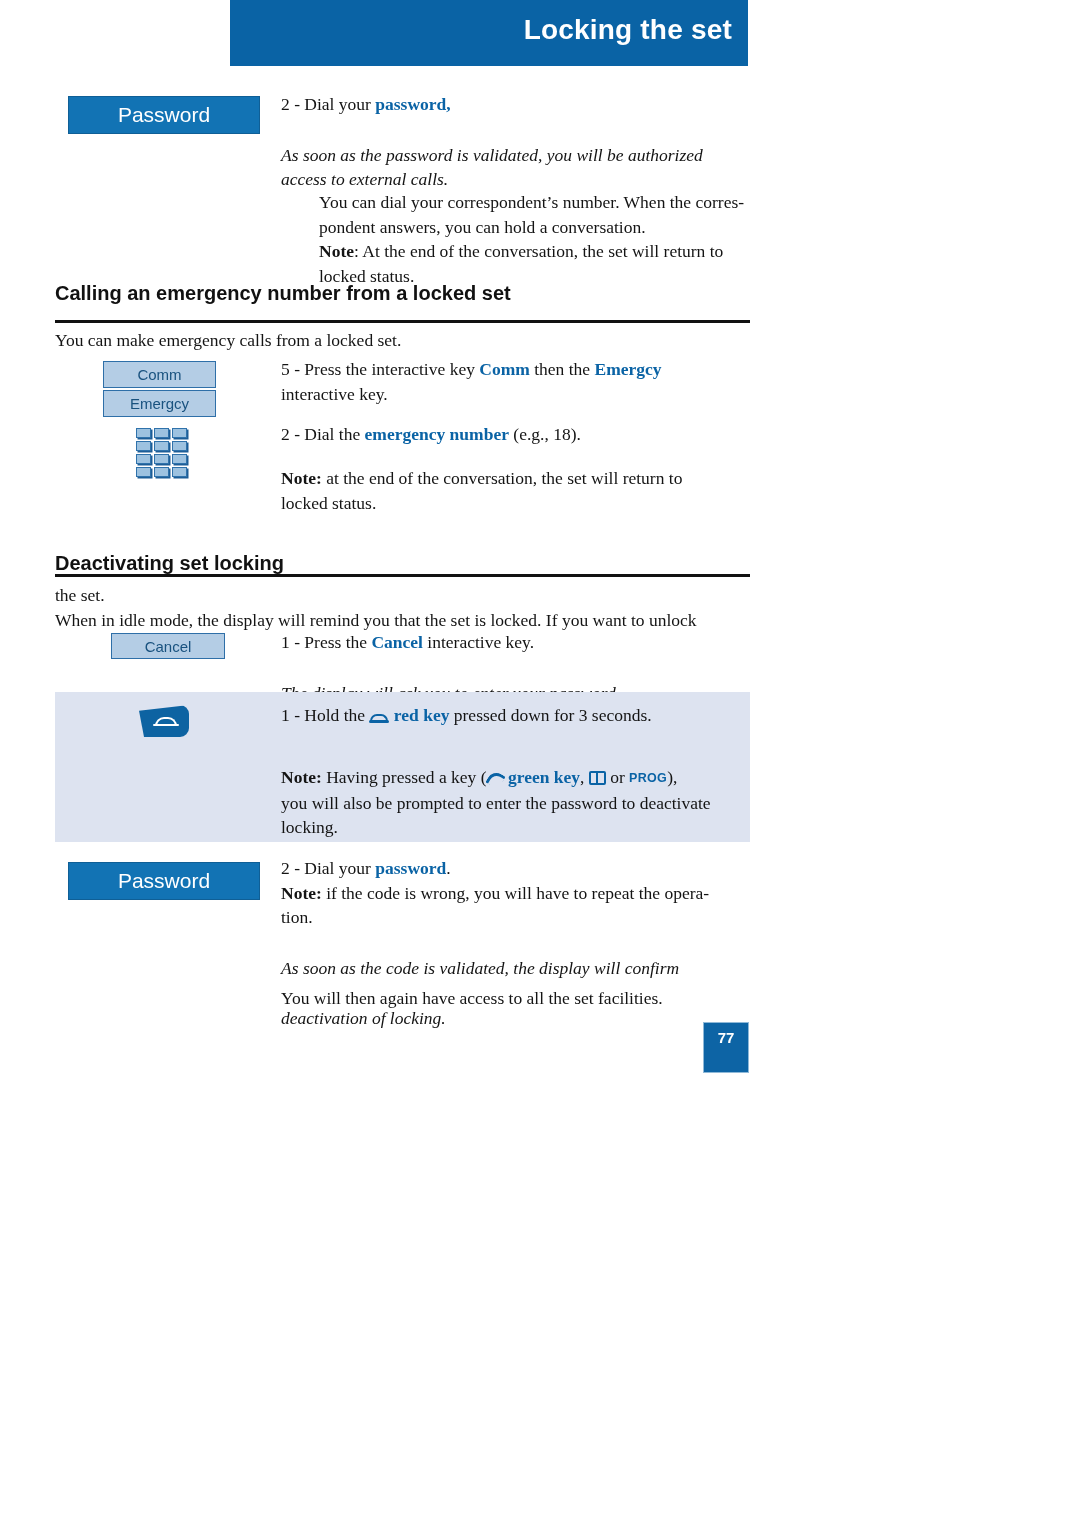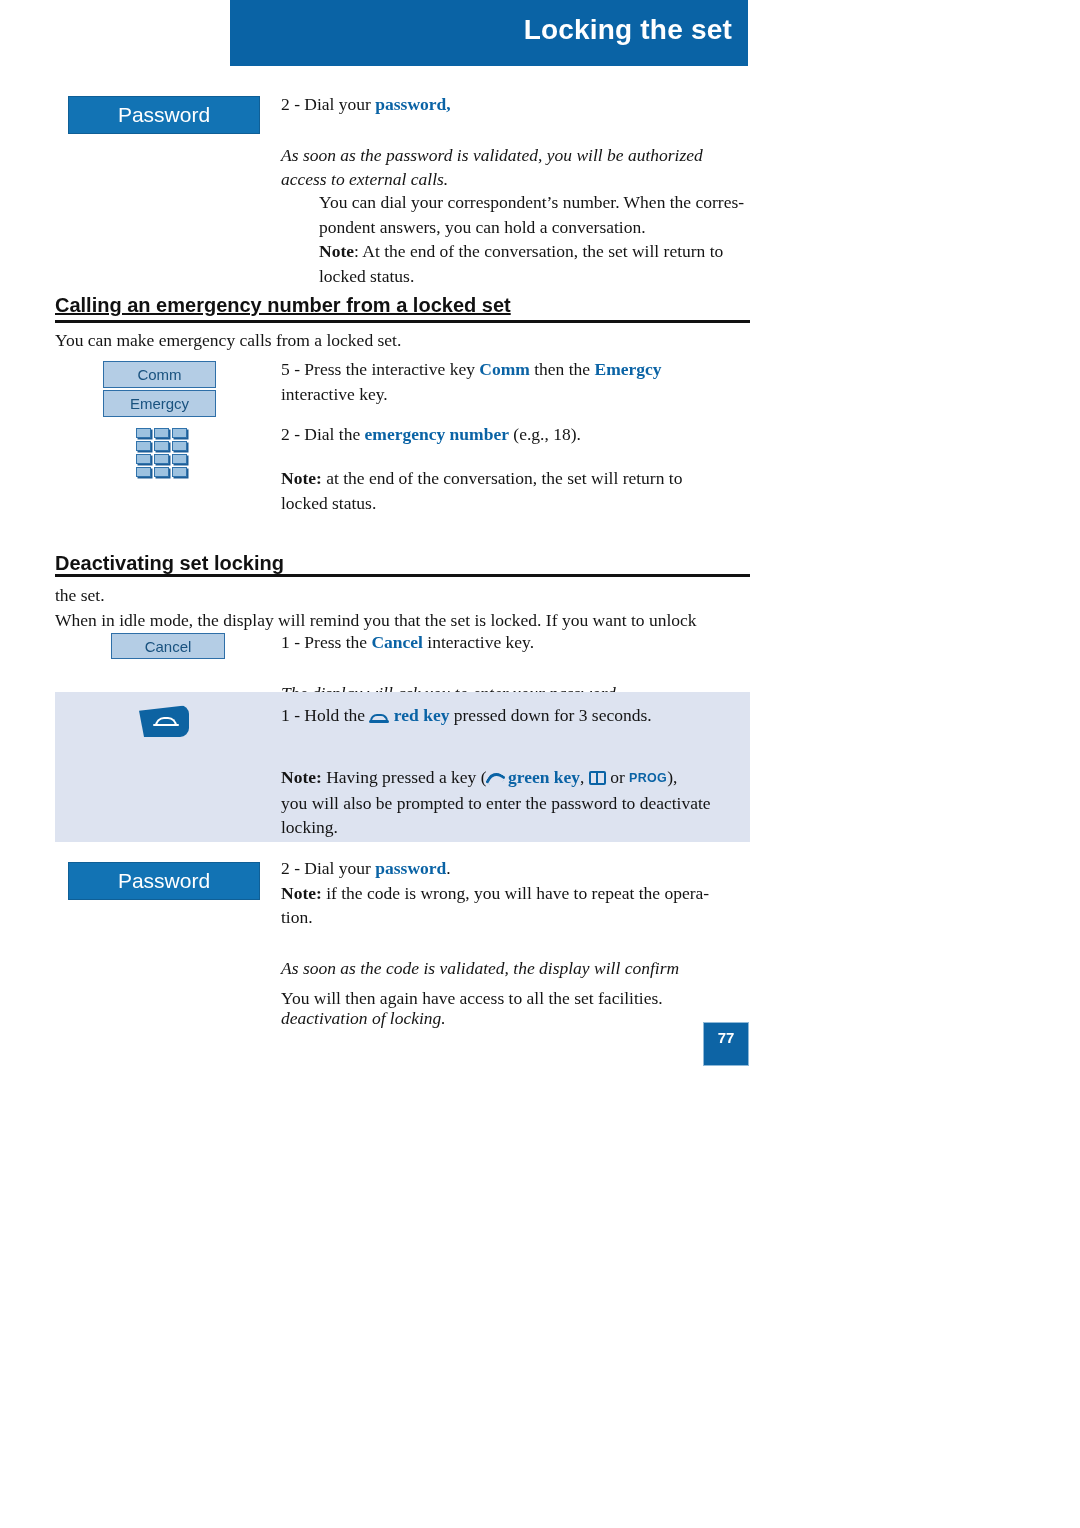--- a/index.html
+++ b/index.html
@@ -228,21 +228,21 @@
     letter-spacing: 0.3px;
     vertical-align: 1px;
   }
 
   
   .page-box {
     position: absolute;
     left: 703px;
     top: 1022px;
     width: 46px;
-    height: 44px;
+    height: 51px;
     background: #0d64a5;
     border: 1.5px solid #8fb9d8;
     box-sizing: border-box;
   }
   .page-box span {
     position: absolute;
     top: 6px;
     left: 0;
     right: 0;
     text-align: center;
@@ -273,21 +273,21 @@
 </div>
 
 <div class="abs body-text" style="left:281px; top:190px; width:460px;margin-left:38px;">
   <div>You can dial your correspondent’s number. When the corres-</div>
   <div>pondent answers, you can hold a conversation.</div>
   <div style="width:440px;">
     <span class="bold">Note</span><span>: At the end of the conversation, the set will return to locked status.</span>
   </div>
 </div>
 
-<div class="section-heading" style="left:55px; top:294px;text-decoration:underline;">Calling an emergency number from a locked set</div>
+<div class="section-heading" style="left:55px; top:282px;">Calling an emergency number from a locked set</div>
 <div class="heading-rule" style="top:320px;"></div>
 
 <div class="abs body-text" style="left:55px; top:328px;">You can make emergency calls from a locked set.</div>
 
 <div class="softkey wide" style="left:103px; top:361px;">
   <span>Comm</span>
 </div>
 <div class="softkey wide" style="left:103px; top:390px;">
   <span>Emergcy</span>
 </div>

